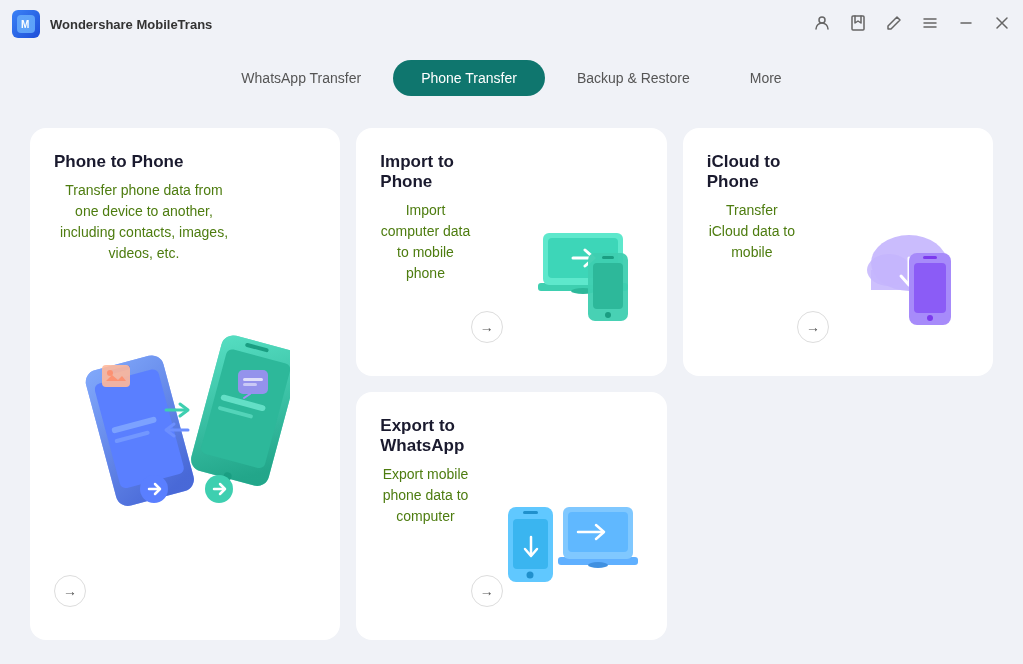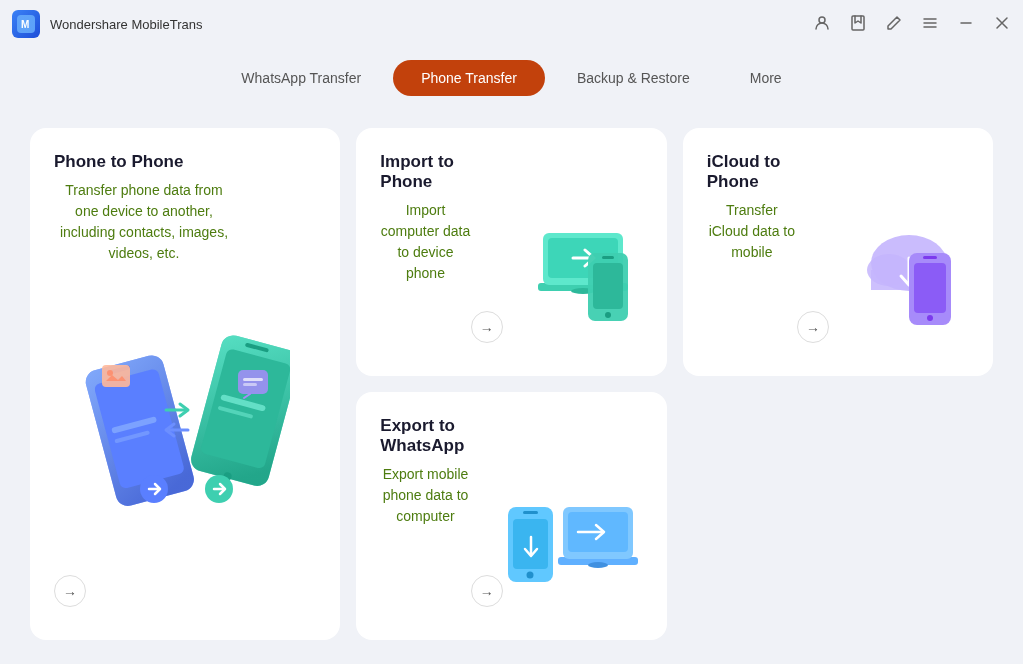--- a/index.html
+++ b/index.html
@@ -34,21 +34,21 @@
       display: flex;
       align-items: center;
       justify-content: center;
       color: white;
       font-size: 14px;
       font-weight: bold;
     }
     .app-title {
       font-size: 13px;
       color: #333;
-      font-weight: 400;
+      font-weight: 700;
     }
     .title-bar-controls {
       display: flex;
       align-items: center;
       gap: 18px;
     }
     .title-bar-icon {
       color: #666;
       font-size: 16px;
       cursor: pointer;
@@ -69,21 +69,21 @@
       border-radius: 50px;
       font-size: 14px;
       font-weight: 500;
       cursor: pointer;
       color: #555;
       background: transparent;
       border: none;
       transition: all 0.2s;
     }
     .nav-pill.active {
-      background: #c2410c;
+      background: #0f766e;
       color: white;
     }
 
     
     .main-content {
       padding: 16px 30px 20px;
       height: calc(664px - 48px - 68px);
       overflow: hidden;
     }
 
@@ -298,21 +298,21 @@
         </svg>
       </div>
       <div class="card-arrow">→</div>
     </div>
 
     <div class="card">
       <div class="small-card-content">
         <div class="small-card-left">
           <div>
             <div class="card-title">Import to Phone</div>
-            <div class="card-desc">Import computer data to device phone</div>
+            <div class="card-desc">Import computer data to mobile phone</div>
           </div>
           <div class="card-arrow">→</div>
         </div>
         <div class="small-card-right">
 
           <svg width="140" height="120" viewBox="0 0 140 120">
 
             <g transform="translate(30, 5)">
 
               <rect x="5" y="55" width="90" height="8" rx="3" fill="#3ecfb0"></rect>

